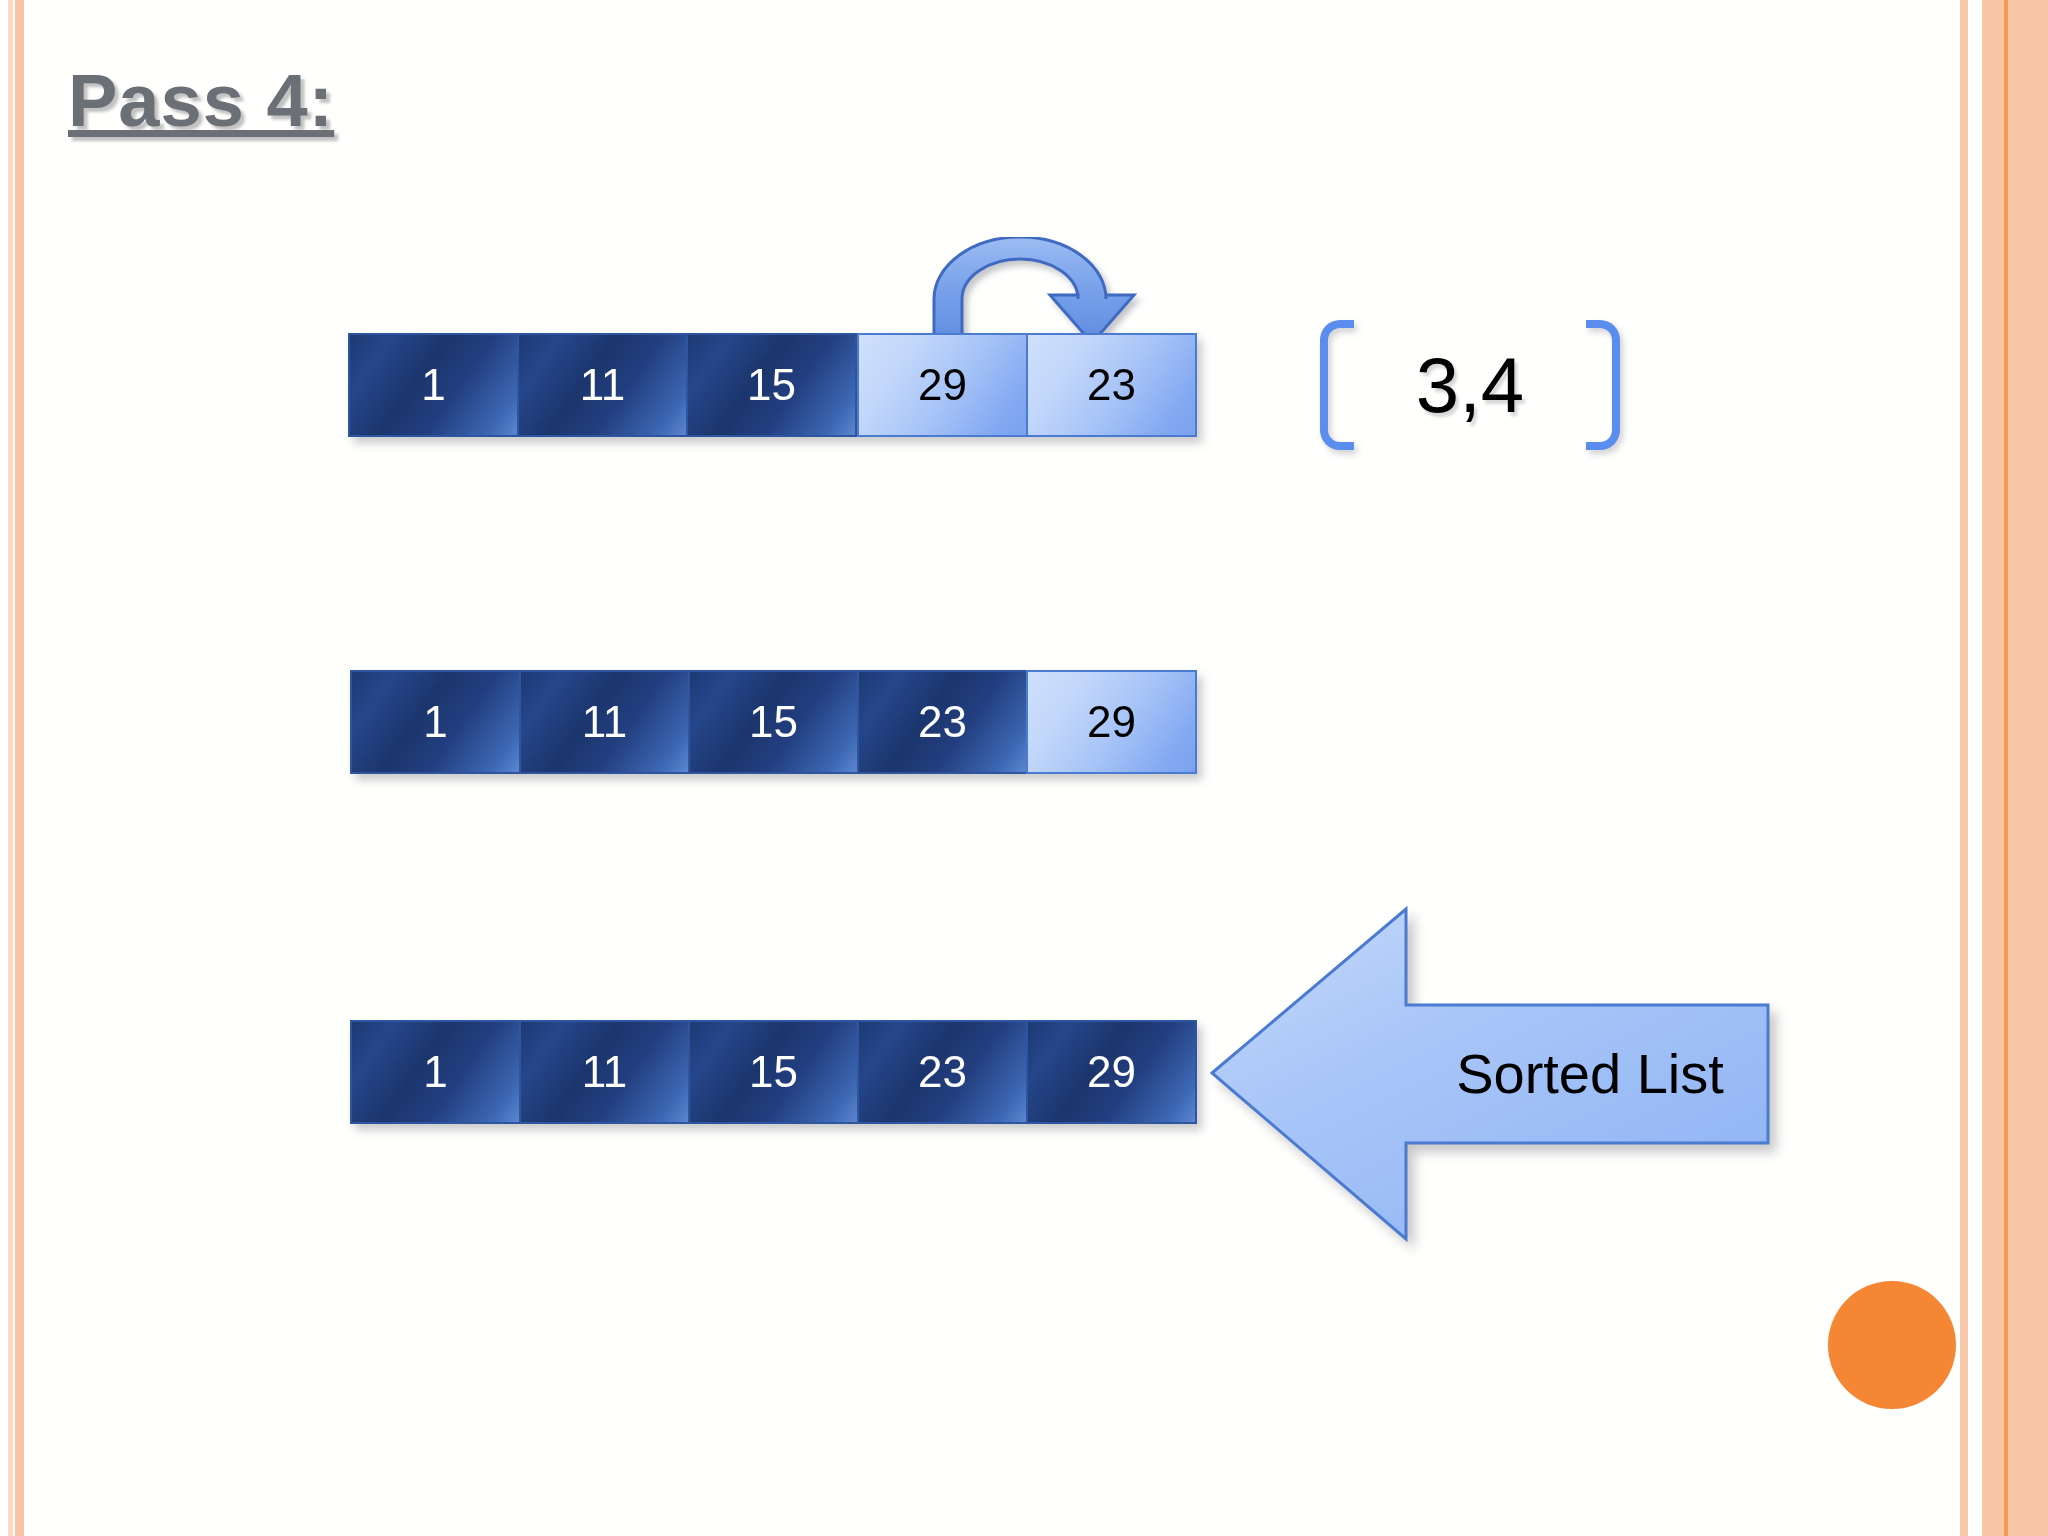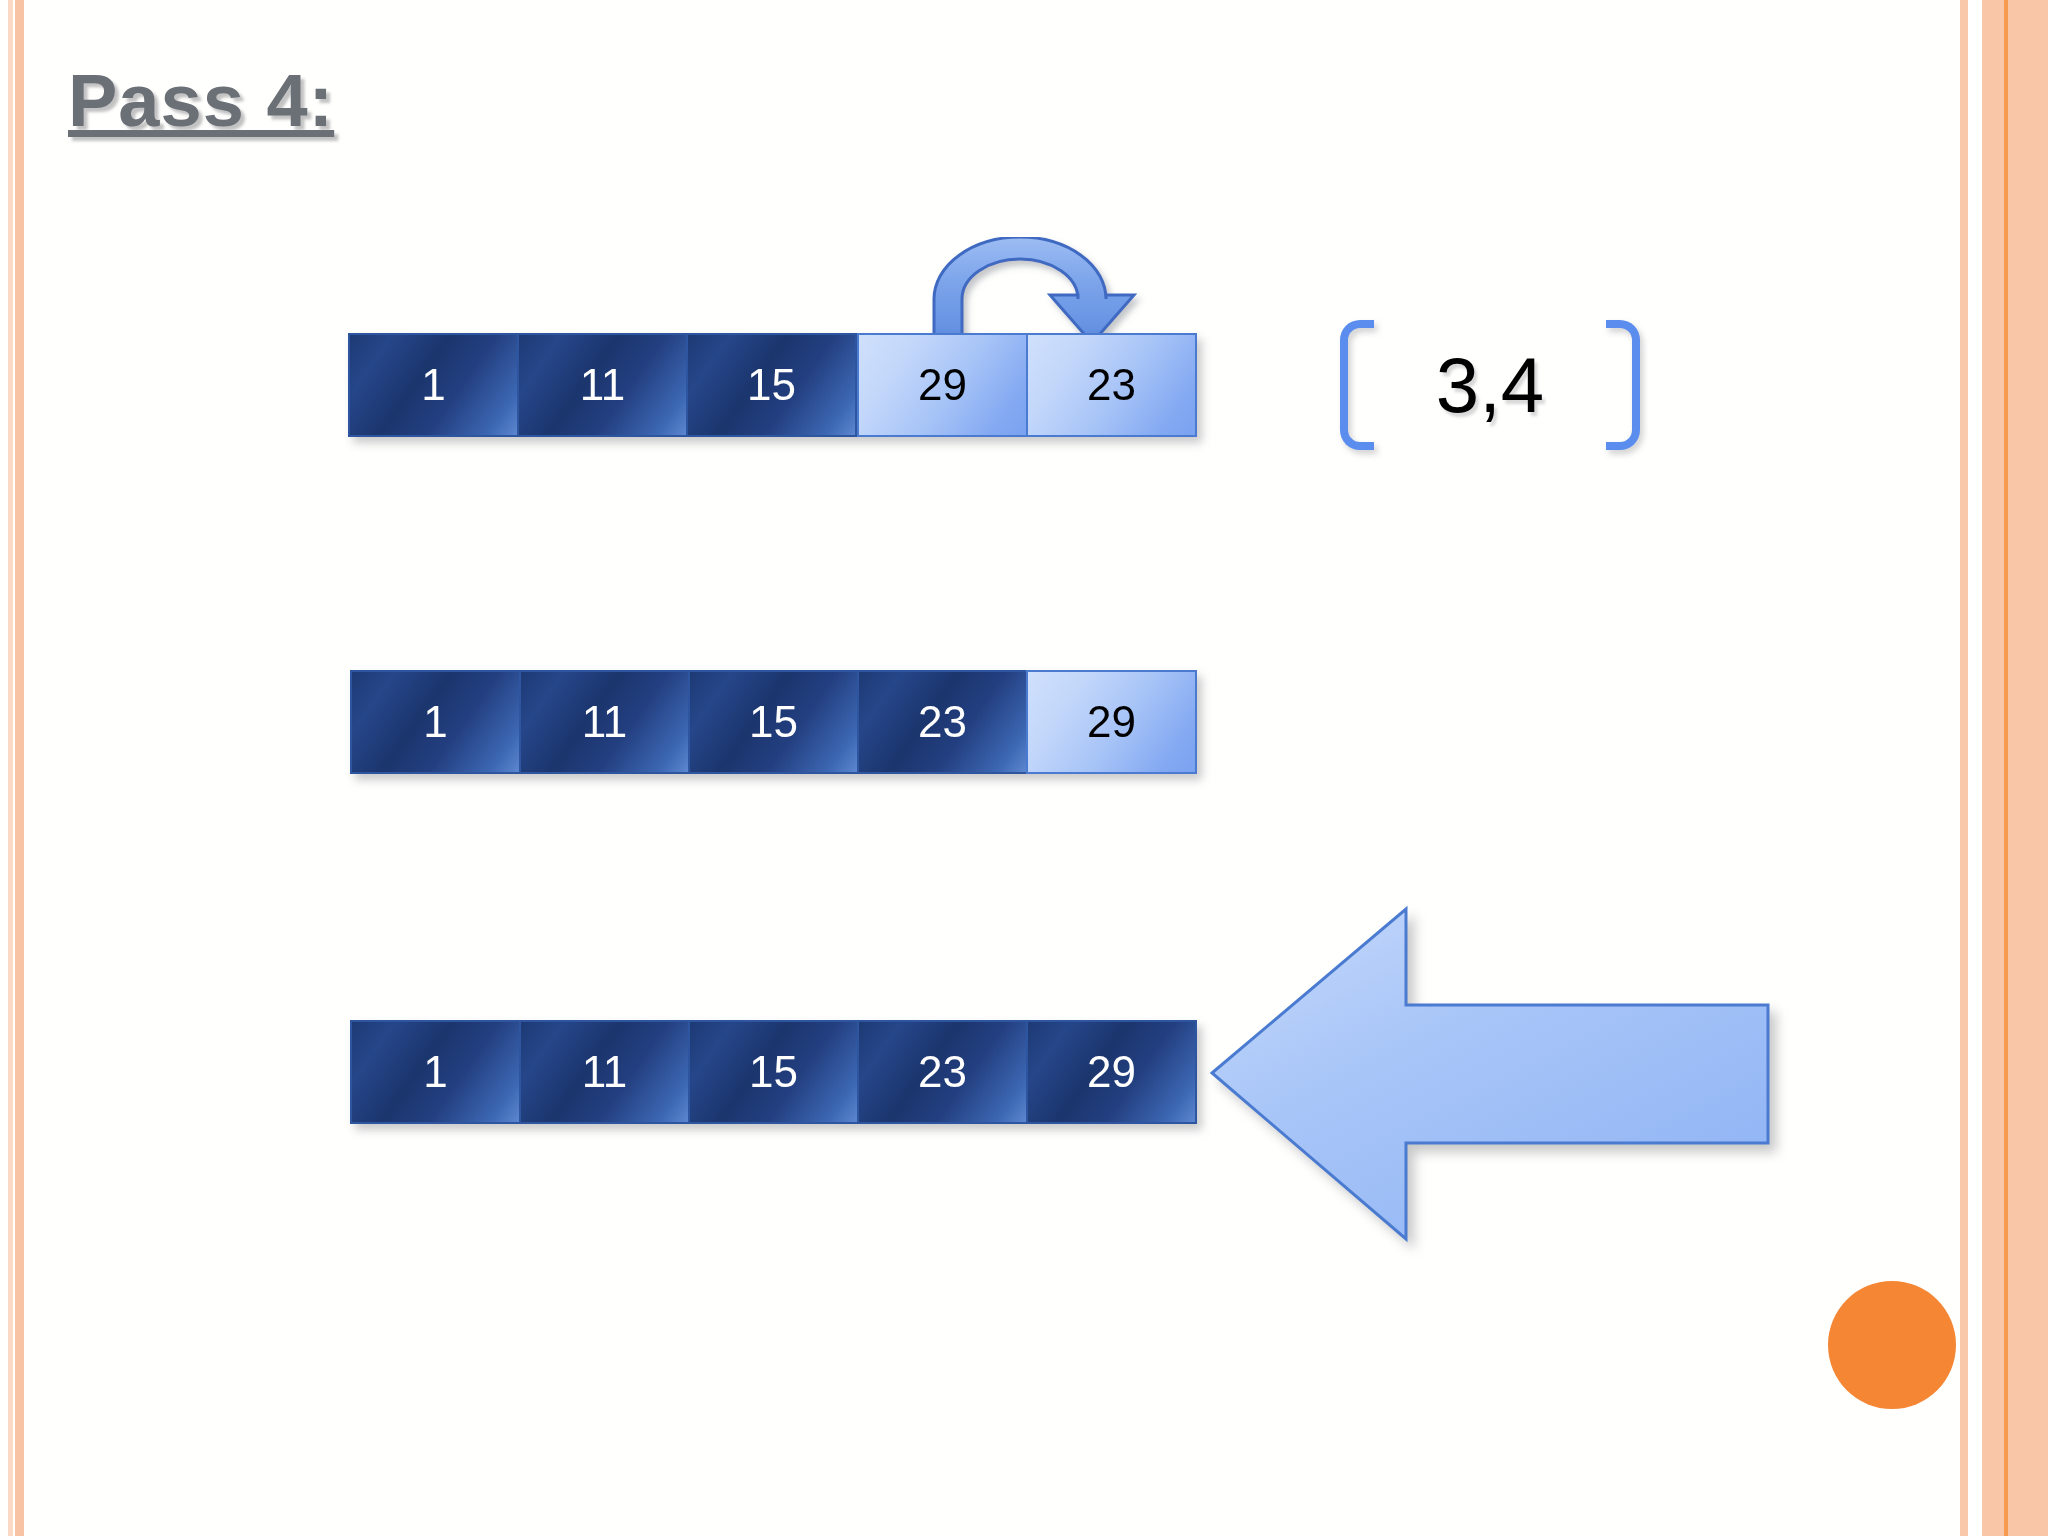--- a/index.html
+++ b/index.html
@@ -113,21 +113,20 @@
     height: 110px;
   }
 
   
   #index-pair {
     position: absolute;
     left: 1320px;
     top: 320px;
     width: 300px;
     height: 130px;
-    margin-left: 20px;
   }
   #index-pair .brk {
     position: absolute;
     top: 0;
     width: 34px;
     height: 130px;
     box-sizing: border-box;
     border: 8px solid #5b8def;
     filter: drop-shadow(3px 4px 3px rgba(120,120,125,0.35));
   }
@@ -271,17 +270,18 @@
       </defs>
       <path d="M 2 180
                L 196 16
                L 196 112
                L 558 112
                L 558 250
                L 196 250
                L 196 346
                Z" fill="url(#arrowGrad)" stroke="#4a7bd0" stroke-width="3"></path>
     </svg>
+    <div class="label">Sorted List</div>
   </div>
 
   <div id="orange-dot"></div>
 
 </div>
 
 </body></html>

